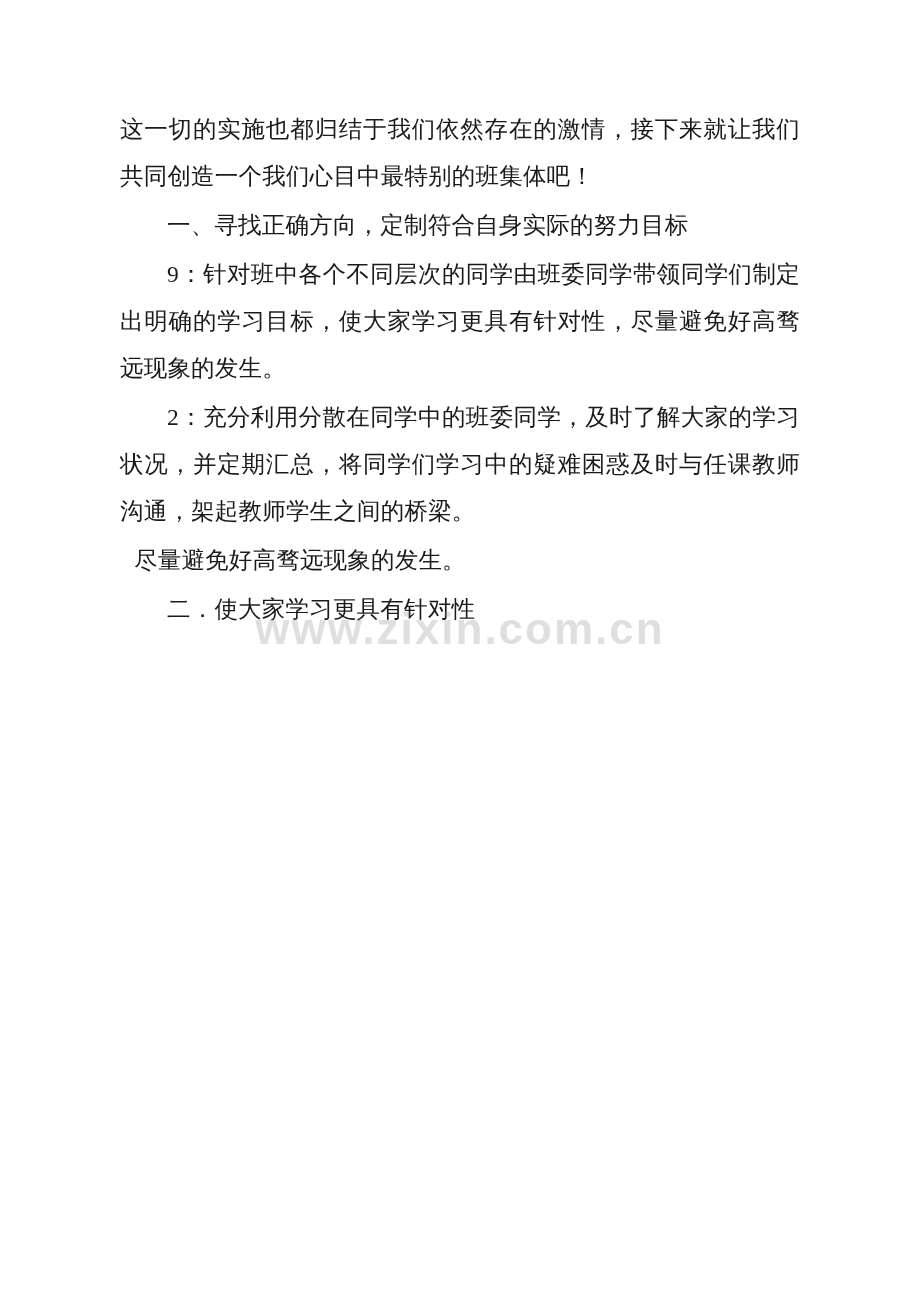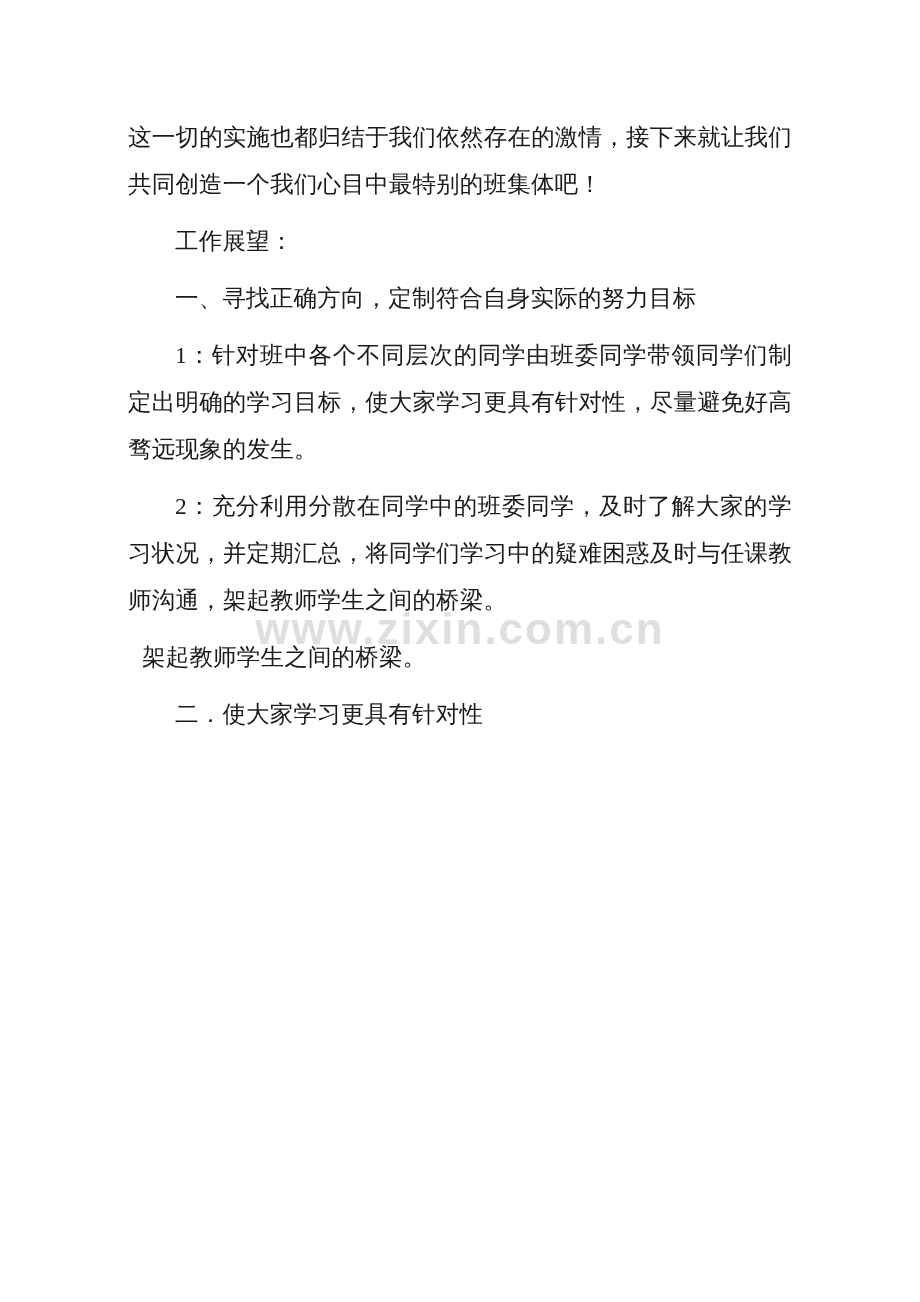--- a/index.html
+++ b/index.html
@@ -29,21 +29,21 @@
     top: 104px;
     width: 684px;
   }
   .para {
     font-size: 23.5px;
     line-height: 47px;
     color: #1a1a1a;
     letter-spacing: 0.2px;
     text-align: justify;
     text-justify: inter-ideograph;
-    margin: 10px;
+    margin: 2px;
     white-space: pre-wrap;
   }
   .indent-2 { text-indent: 47px; }
   .indent-3 { text-indent: 14px; }
   .indent-big { text-indent: 226px; }
   .spacer-block {
     height: 60px;
   }
   .watermark {
     position: absolute;
@@ -67,25 +67,24 @@
     user-select: none;
   }
 </style>
 </head>
 <body>
 
 <div class="page">
 
   <div class="doc-body">
     <p class="para">这一切的实施也都归结于我们依然存在的激情，接下来就让我们共同创造一个我们心目中最特别的班集体吧！</p>
-    <p class="para indent-2">工作展望：</p>
     <p class="para indent-2">一、寻找正确方向，定制符合自身实际的努力目标</p>
-    <p class="para indent-2">1：针对班中各个不同层次的同学由班委同学带领同学们制定出明确的学习目标，使大家学习更具有针对性，尽量避免好高骛远现象的发生。</p>
+    <p class="para indent-2">9：针对班中各个不同层次的同学由班委同学带领同学们制定出明确的学习目标，使大家学习更具有针对性，尽量避免好高骛远现象的发生。</p>
     <p class="para indent-2">2：充分利用分散在同学中的班委同学，及时了解大家的学习状况，并定期汇总，将同学们学习中的疑难困惑及时与任课教师沟通，架起教师学生之间的桥梁。</p>
-    <p class="para indent-3">架起教师学生之间的桥梁。</p>
+    <p class="para indent-3">尽量避免好高骛远现象的发生。</p>
     <p class="para indent-2">二．使大家学习更具有针对性</p>
     <div class="spacer-block"></div>
   </div>
 
   <div class="watermark">
     <div class="watermark-text">www.zixin.com.cn</div>
   </div>
 
 </div>
 

